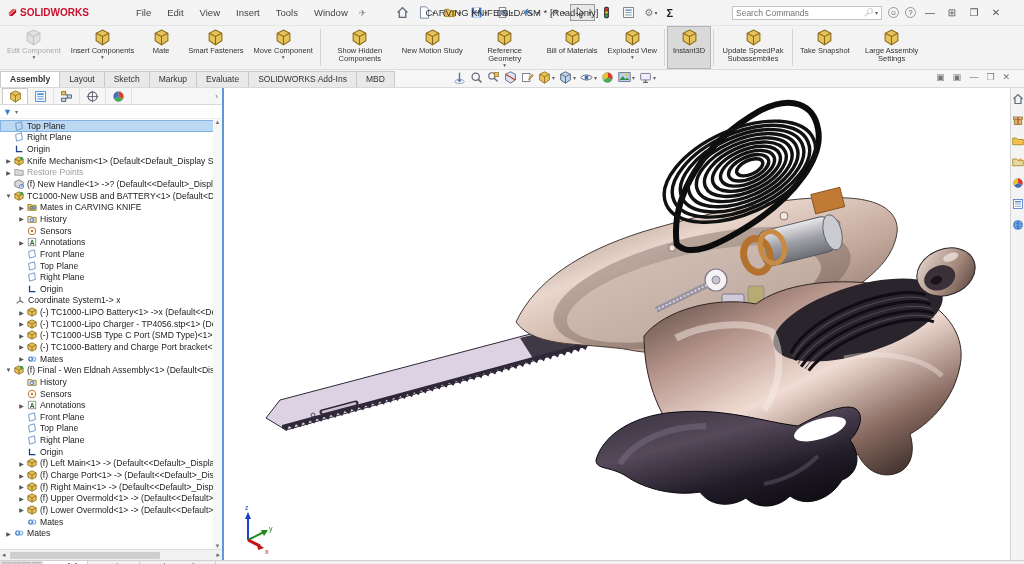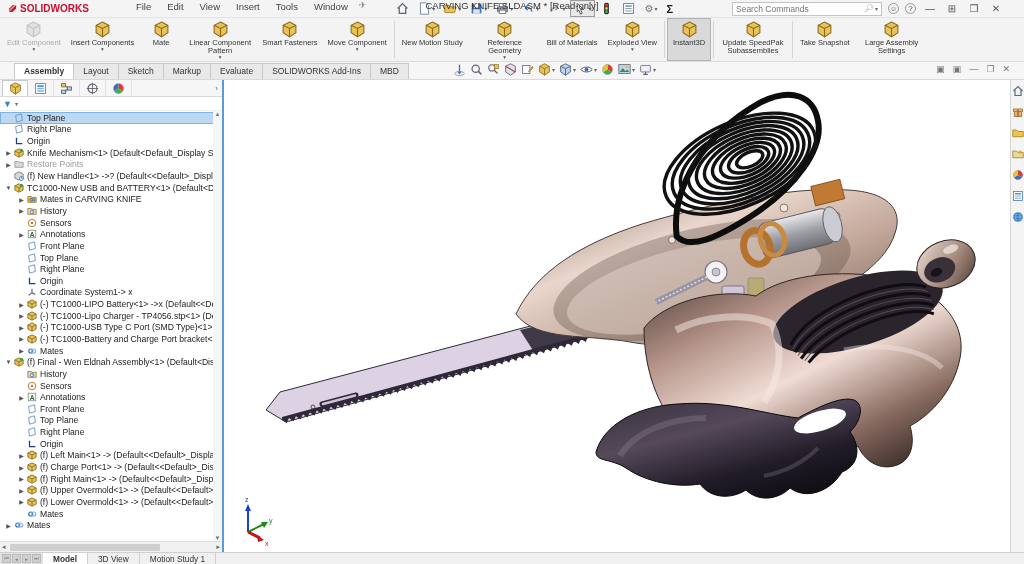--- a/index.html
+++ b/index.html
@@ -1,17 +1,17 @@
 <!DOCTYPE html>
 <html><head>
 <meta charset="utf-8">
 <style>
   * { margin:0; padding:0; box-sizing:border-box; }
   html,body { width:1024px; height:564px; overflow:hidden; font-family:"Liberation Sans",sans-serif; background:#fff; }
-  .titlebar { height:18px; background:#f4f4f4; display:flex; font-size:9.5px; color:#444; position:relative; border-bottom:1px solid #e4e4e4; }
+  .titlebar { height:26px; background:#f4f4f4; display:flex; align-items:center; font-size:9.5px; color:#444; position:relative; border-bottom:1px solid #e4e4e4; }
   .logo { display:flex; align-items:center; gap:3px; padding:0 8px; font-weight:bold; font-size:10px; color:#c8102e; }
   .logo .sw-tri { width:9px; height:9px; }
   .menus { display:flex; gap:2px;margin-left:32px; }
   .menu-item { padding:1px 7px; cursor:default; }
   .pin { margin-left:4px; color:#888; font-size:9px; }
   .qat { display:flex; align-items:center; gap:1px; margin-left:26px; }
   .qat .qbtn { display:flex; align-items:center; padding:1px 3px; border:1px solid transparent; }
   .qat .qbtn.boxed { border:1px solid #9a9a9a; background:#e8e8e8; }
   .caret { font-size:6px; color:#666; margin-left:1px; }
   .doc-title { position:absolute; left:0; right:0; text-align:center; font-size:9.5px; color:#333; pointer-events:none; }
@@ -207,50 +207,49 @@
       </span>
                  <span class="rlabel">Mate</span>
     </div>
     <div class="rbtn">
       <span class="ric">
         <svg width="17" height="17" viewBox="0 0 16 16">
           <path d="M8,1 L14,4 L14,11 L8,15 L2,11 L2,4 Z" fill="#e8c35a" stroke="#8a6a1a" stroke-width="1"></path>
           <path d="M2,4 L8,7 L14,4 M8,7 L8,15" fill="none" stroke="#8a6a1a" stroke-width="1"></path>
         </svg>
       </span>
-                 <span class="rlabel">Linear Component Pattern</span>
-      <span class="rcaret">▾</span>
-    </div>
-    <div class="rbtn">
-      <span class="ric">
-        <svg width="17" height="17" viewBox="0 0 16 16">
-          <path d="M8,1 L14,4 L14,11 L8,15 L2,11 L2,4 Z" fill="#e8c35a" stroke="#8a6a1a" stroke-width="1"></path>
-          <path d="M2,4 L8,7 L14,4 M8,7 L8,15" fill="none" stroke="#8a6a1a" stroke-width="1"></path>
-        </svg>
-      </span>
                  <span class="rlabel">Smart Fasteners</span>
     </div>
     <div class="rbtn">
       <span class="ric">
         <svg width="17" height="17" viewBox="0 0 16 16">
           <path d="M8,1 L14,4 L14,11 L8,15 L2,11 L2,4 Z" fill="#e8c35a" stroke="#8a6a1a" stroke-width="1"></path>
           <path d="M2,4 L8,7 L14,4 M8,7 L8,15" fill="none" stroke="#8a6a1a" stroke-width="1"></path>
         </svg>
       </span>
                  <span class="rlabel">Move Component</span>
       <span class="rcaret">▾</span>
     </div>
     <div class="rsep"></div>
     <div class="rbtn">
       <span class="ric">
         <svg width="17" height="17" viewBox="0 0 16 16">
           <path d="M8,1 L14,4 L14,11 L8,15 L2,11 L2,4 Z" fill="#e8c35a" stroke="#8a6a1a" stroke-width="1"></path>
           <path d="M2,4 L8,7 L14,4 M8,7 L8,15" fill="none" stroke="#8a6a1a" stroke-width="1"></path>
         </svg>
       </span>
+                 <span class="rlabel">Show Hidden Components</span>
+    </div>
+    <div class="rbtn">
+      <span class="ric">
+        <svg width="17" height="17" viewBox="0 0 16 16">
+          <path d="M8,1 L14,4 L14,11 L8,15 L2,11 L2,4 Z" fill="#e8c35a" stroke="#8a6a1a" stroke-width="1"></path>
+          <path d="M2,4 L8,7 L14,4 M8,7 L8,15" fill="none" stroke="#8a6a1a" stroke-width="1"></path>
+        </svg>
+      </span>
                  <span class="rlabel">New Motion Study</span>
     </div>
     <div class="rbtn">
       <span class="ric">
         <svg width="17" height="17" viewBox="0 0 16 16">
           <path d="M8,1 L14,4 L14,11 L8,15 L2,11 L2,4 Z" fill="#e8c35a" stroke="#8a6a1a" stroke-width="1"></path>
           <path d="M2,4 L8,7 L14,4 M8,7 L8,15" fill="none" stroke="#8a6a1a" stroke-width="1"></path>
         </svg>
       </span>
                  <span class="rlabel">Reference Geometry</span>
@@ -310,21 +309,21 @@
         <svg width="17" height="17" viewBox="0 0 16 16">
           <path d="M8,1 L14,4 L14,11 L8,15 L2,11 L2,4 Z" fill="#e8c35a" stroke="#8a6a1a" stroke-width="1"></path>
           <path d="M2,4 L8,7 L14,4 M8,7 L8,15" fill="none" stroke="#8a6a1a" stroke-width="1"></path>
         </svg>
       </span>
                  <span class="rlabel">Large Assembly Settings</span>
     </div>
   </div>
 
 <div class="tabrow">
-  <div style="display:flex;align-items:flex-start;padding-left:14px;" id="ctabs">
+  <div style="display:flex;align-items:flex-start;padding-left:0;" id="ctabs">
       <div class="ctab active">Assembly</div>
       <div class="ctab">Layout</div>
       <div class="ctab">Sketch</div>
       <div class="ctab">Markup</div>
       <div class="ctab">Evaluate</div>
       <div class="ctab">SOLIDWORKS Add-Ins</div>
       <div class="ctab">MBD</div>
     </div>
   <div class="hud" id="hud">
       <div class="hudbtn">
@@ -607,21 +606,21 @@
         <div class="trow" style="padding-left: 17px;">
           <span class="arrow"></span>
     <span class="tic">
             <svg width="10" height="10" viewBox="0 0 12 12">
               <path d="M3,2 L3,9 L10,9" fill="none" stroke="#1a3f8a" stroke-width="1.5"></path>
               <path d="M3,2 L2,4 L4,4 Z M10,9 L8,8 L8,10 Z" fill="#1a3f8a"></path>
             </svg>
           </span>
     <span class="tlabel">Origin</span>
         </div>
-        <div class="trow" style="padding-left: 17px;">
+        <div class="trow" style="padding-left: 5px;">
           <span class="arrow"></span>
     <span class="tic">
             <svg width="10" height="10" viewBox="0 0 12 12">
               <path d="M6,2 L6,7 L2,10 M6,7 L10,9" fill="none" stroke="#556" stroke-width="1.3"></path>
             </svg>
           </span>
     <span class="tlabel">Coordinate System1-&gt; x</span>
         </div>
         <div class="trow" style="padding-left: 17px;">
           <span class="arrow">▶</span>

